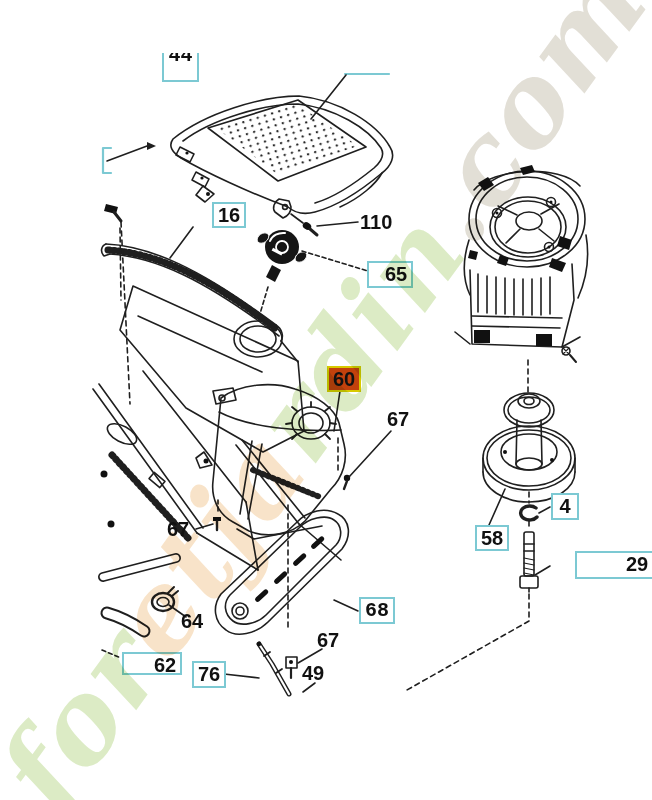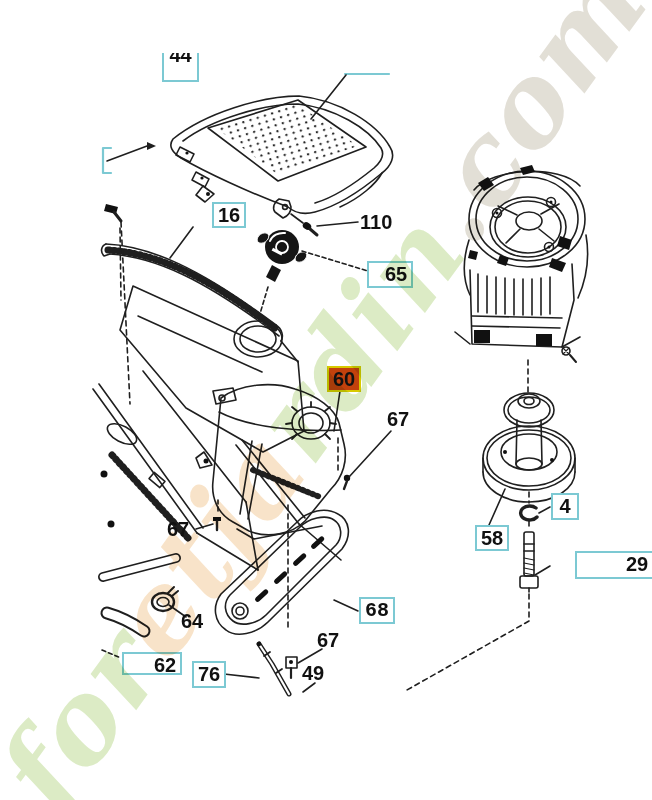--- a/index.html
+++ b/index.html
@@ -247,21 +247,21 @@
         <polyline points="315,683 303,692" stroke="#1f1f1f" fill="none" stroke-width="1.6"></polyline>
         <polyline points="345,74 389,74" stroke="#7cc9d3" fill="none" stroke-width="2.2"></polyline>
         <polyline points="311,119 346,75" stroke="#1f1f1f" fill="none" stroke-width="1.6"></polyline>
         <polyline points="111,148 103,148 103,173 111,173" stroke="#7cc9d3" fill="none" stroke-width="2.2"></polyline>
         <polyline points="107,161 147,146" stroke="#1f1f1f" fill="none" stroke-width="1.6"></polyline>
         <polygon points="147,142 156,146 147,150" fill="#1f1f1f" stroke="none"></polygon>
       </g>
   </svg>
 
   <div id="labels">
-      <div class="callout boxed cut-top" style="left: 162px; top: 53px; min-width: 25px; height: 25px;">
+      <div class="callout boxed cut-top" style="left: 162px; top: 53px; min-width: 25px; height: 25px; font-family: Liberation Mono, monospace;">
         <span class="txt">44</span>
       </div>
       <div class="callout boxed" style="left: 182px; top: 202px; min-width: 19px; height: 20px; margin-left: 30px;"><span class="txt">16</span></div>
       <div class="callout plain" style="left: 360px; top: 212px;"><span class="txt">110</span></div>
       <div class="callout boxed" style="left: 367px; top: 261px; min-width: 21px; height: 21px; padding-left: 16px;"><span class="txt">65</span></div>
       <div class="callout highlight" style="left: 327px; top: 366px; min-width: 21px; height: 20px;"><span class="txt">60</span></div>
       <div class="callout plain" style="left: 387px; top: 409px;"><span class="txt">67</span></div>
       <div class="callout plain" style="left: 167px; top: 519px;"><span class="txt">67</span></div>
       <div class="callout boxed" style="left: 475px; top: 525px; min-width: 21px; height: 20px;"><span class="txt">58</span></div>
       <div class="callout boxed" style="left: 551px; top: 493px; min-width: 16px; height: 21px;"><span class="txt">4</span></div>

